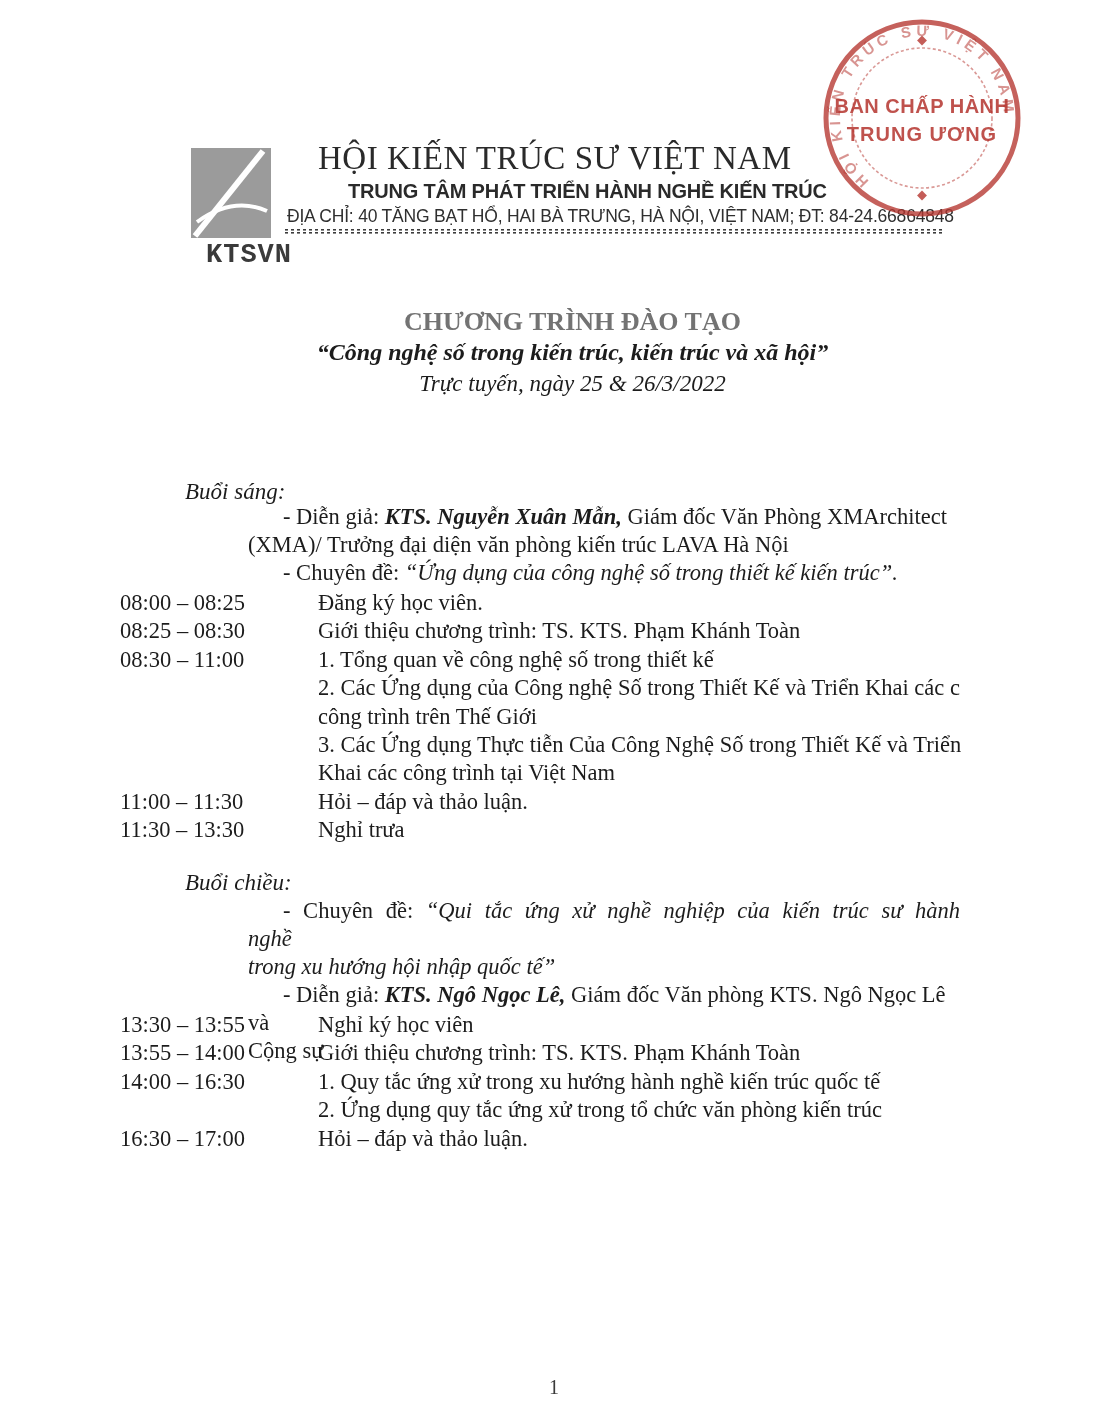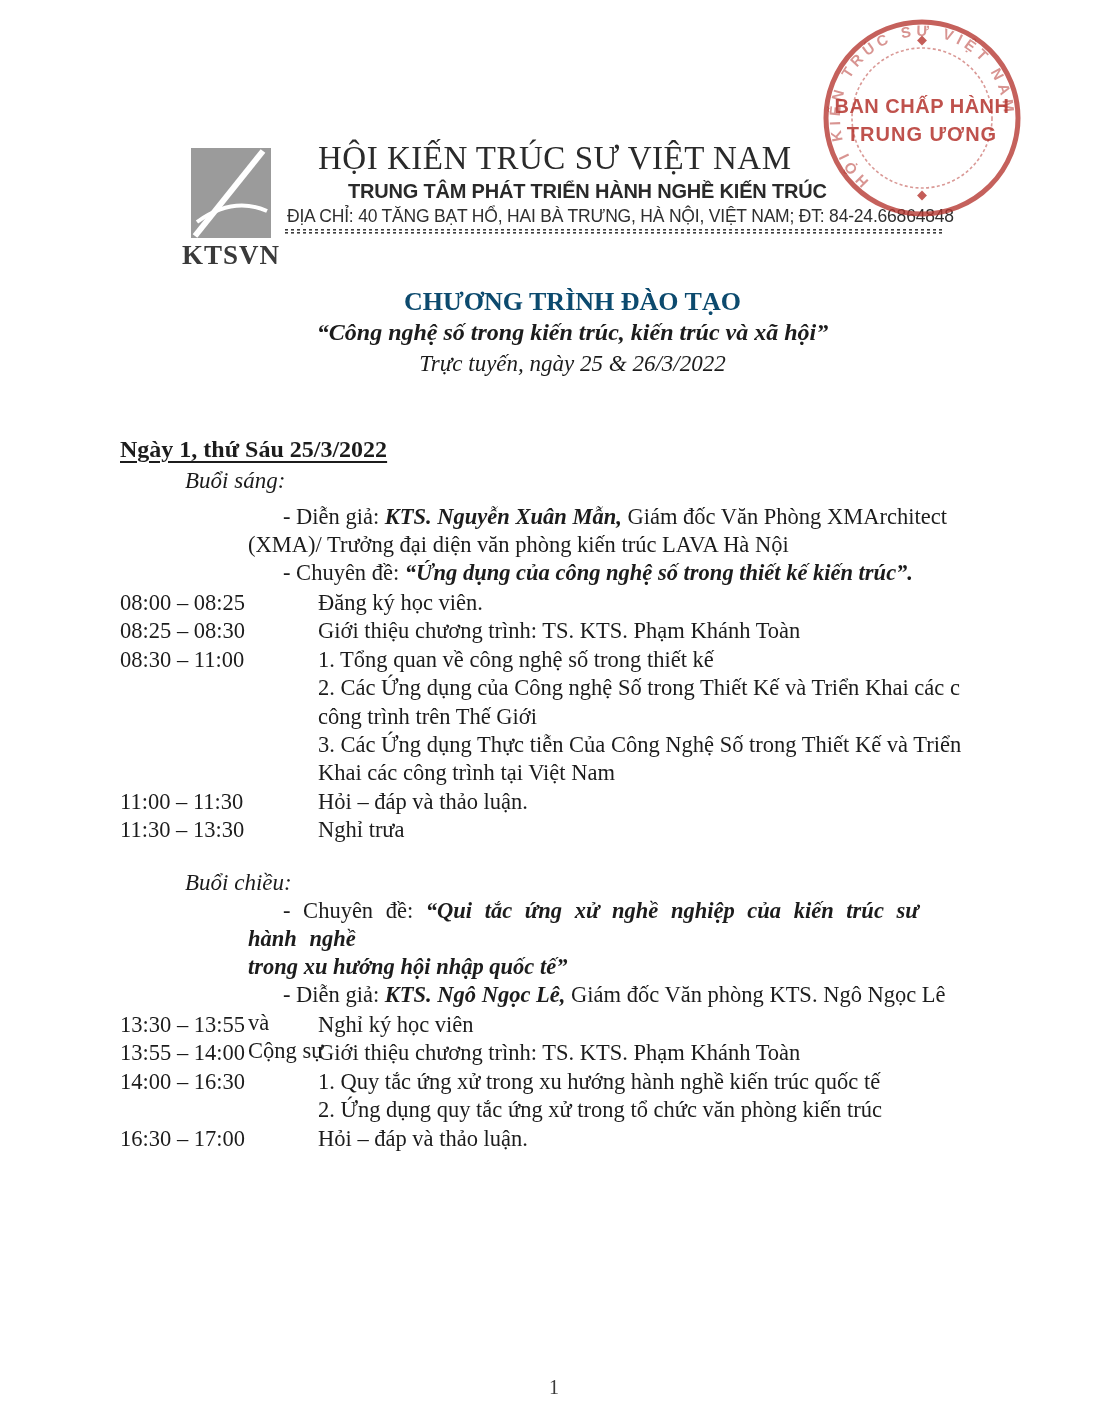--- a/index.html
+++ b/index.html
@@ -5,50 +5,50 @@
   * { margin:0; padding:0; box-sizing:border-box; }
   html,body { background:#ffffff; }
   .page {
     position:relative; width:1108px; height:1406px; margin:0 auto;
     background:#ffffff; overflow:hidden;
     font-family:"Liberation Serif","DejaVu Serif",serif; color:#1c1c1c;
   }
   
   .logo-block { position:absolute; left:170px; top:148px; width:122px; text-align:center; }
   .logo-block svg { display:block; margin:0 auto; }
-  .logo-label { font-family:Liberation Serif, serif; font-weight:bold;
-    font-size:27px; color:#3a3a3a; letter-spacing:1px; margin-top:2px; }
+  .logo-label { font-family:Liberation Mono, monospace; font-weight:bold;
+    font-size:27px; color:#3a3a3a; letter-spacing:1px; margin-top:2px;text-align:right; }
   .org-block { position:absolute; left:318px; top:138px; width:660px; }
   .org-name { font-size:33px; line-height:40px; letter-spacing:0.5px; color:#2a2a2a; }
   .center-name { font-family:"Liberation Sans","DejaVu Sans",sans-serif; font-weight:bold;
     font-size:20px; line-height:26px; letter-spacing:-0.2px; color:#2a2a2a;margin-left:30px; }
   .address { font-family:"Liberation Sans","DejaVu Sans",sans-serif;
     font-size:17.5px; line-height:24px; letter-spacing:-0.2px; color:#2f2f2f; margin-left:-31px; }
   .separator { position:absolute; left:285px; top:229px; width:660px; height:5px;
     background-image:
       repeating-linear-gradient(90deg,#3c3c3c 0 3px,transparent 3px 6px),
       repeating-linear-gradient(90deg,#3c3c3c 0 3px,transparent 3px 6px);
     background-size:100% 1.6px,100% 1.6px; background-position:0 0,0 3px; background-repeat:no-repeat; }
   
   .stamp { position:absolute; left:820px; top:16px; width:204px; height:204px; }
   .stamp text { font-family:"Liberation Sans","DejaVu Sans",sans-serif; font-weight:bold; }
   
   .title-block { position:absolute; left:150px; top:286px; width:845px; text-align:center; }
-  .t1,.t2 { font-weight:bold; font-size:26px; line-height:31px; color:#0c4a6e; }
+  .t1,.t2 { font-weight:bold; font-size:26px; line-height:31px; color:#737373;margin-top:20px; }
   .t2 { white-space:pre-wrap; }
   .t3 { font-weight:bold; font-style:italic; font-size:24px; line-height:31px; }
   .t4 { font-style:italic; font-size:23px; line-height:31px; }
   .day-heading { position:absolute; left:120px; top:436px; font-weight:bold; font-size:24px;
     text-decoration:underline; text-underline-offset:4px; text-decoration-thickness:2px; }
   
   .session-label { position:absolute; left:185px; font-style:italic; font-size:23px; }
   .speaker-block { position:absolute; left:248px; width:717px; font-size:22.5px; line-height:28px; }
   .speaker-block p { text-indent:35px; }
   .bold-name { font-weight:bold; font-style:italic; }
-  .topic-text { font-weight:bold; font-style:italic; }
+  .topic-text { font-weight:normal; font-style:italic; }
   .word-wide { word-spacing:7px; }
   
   .rows { position:absolute; left:120px; width:845px; font-size:22.5px; line-height:28.4px; }
   .srow { display:flex; }
   .cell-time { width:198px; flex:none; }
   .cell-desc { flex:1; }
   .page-number { position:absolute; left:0; top:1376px; width:100%; text-align:center;
     font-size:20px; color:#3a3a3a; }
 </style>
 </head>
@@ -84,23 +84,22 @@
     <rect x="98.5" y="21" width="7" height="7" fill="#b5342e" opacity="0.8" transform="rotate(45 102 24.5)"></rect>
     <rect x="98.5" y="176" width="7" height="7" fill="#b5342e" opacity="0.8" transform="rotate(45 102 179.5)"></rect>
   </svg>
 
   <div class="title-block">
     <div class="t1">CHƯƠNG TRÌNH ĐÀO TẠO</div>
     <div class="t3">“Công nghệ số trong kiến trúc, kiến trúc và xã hội”</div>
     <div class="t4">Trực tuyến, ngày 25 &amp; 26/3/2022</div>
   </div>
 
-  <div class="day-heading">Ngày 1, thứ Sáu 25/3/2022</div>
 
-  <div class="session-label" style="top:468px">Buổi sáng:</div>
+  <div class="session-label" style="top:479px">Buổi sáng:</div>
 
   <div class="speaker-block" style="top:503px">
     <p><span>- Diễn giả: </span><span class="bold-name">KTS. Nguyễn Xuân Mẫn,</span><span> Giám đốc Văn Phòng XMArchitect</span><br><span>(XMA)/ Trưởng đại diện văn phòng kiến trúc LAVA Hà Nội</span></p>
     <p><span>- Chuyên đề: </span><span class="topic-text">“Ứng dụng của công nghệ số trong thiết kế kiến trúc”.</span></p>
   </div>
 
   <div class="rows" style="top:589px">
     <div class="srow">
         <div class="cell-time">08:00 – 08:25</div>
         <div class="cell-desc">Đăng ký học viên.</div>

